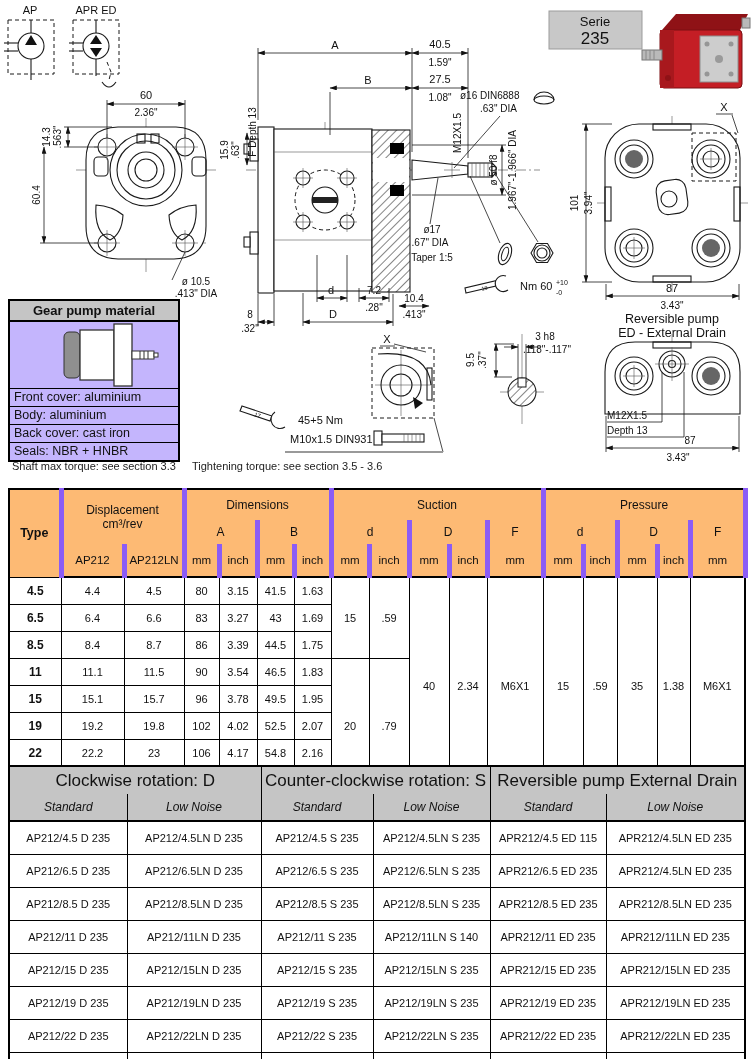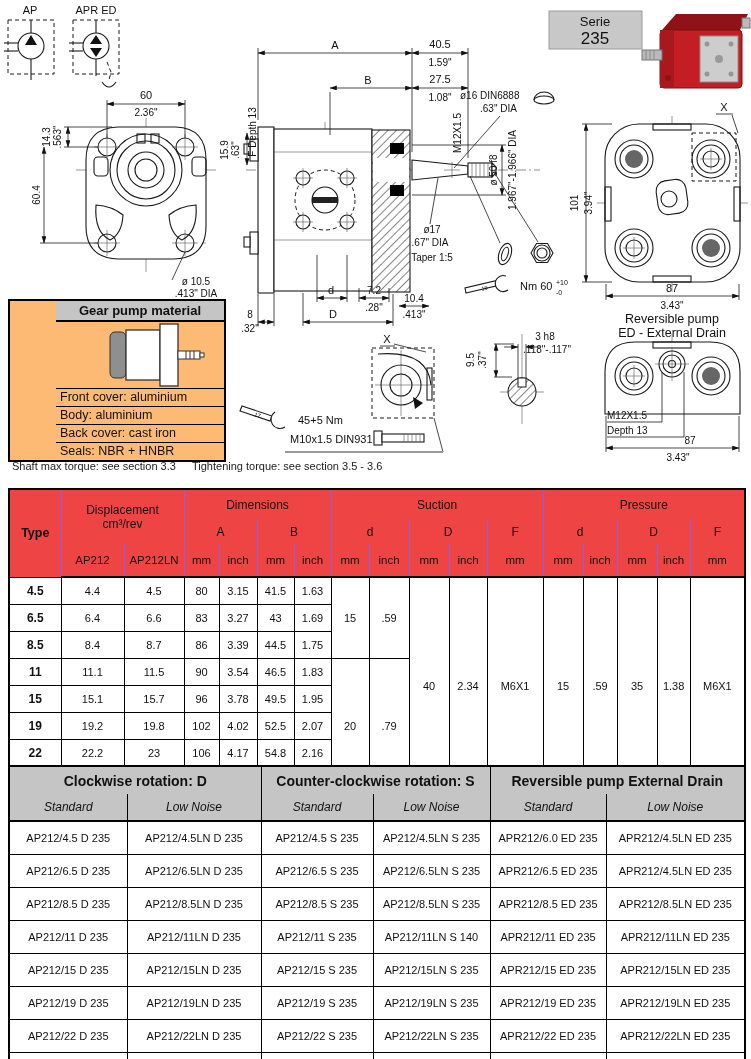--- a/index.html
+++ b/index.html
@@ -12,44 +12,44 @@
   .dim{stroke:#1a1a1a;stroke-width:.8;fill:none;}
   .dsh{stroke:#1a1a1a;stroke-width:1;fill:none;stroke-dasharray:4 3;}
   .cl{stroke:#444;stroke-width:.6;fill:none;stroke-dasharray:10 3 2 3;}
   .lbl{font-size:10px;text-anchor:middle;}
   .lbl11{font-size:11px;text-anchor:middle;}
   .lbls{font-size:10px;text-anchor:start;}
   .lbls11{font-size:11px;text-anchor:start;}
   .tiny{font-size:5.5px;text-anchor:middle;}
   .sup{font-size:7px;text-anchor:start;}
 
-  .material-box{position:absolute;left:8px;top:299px;width:168px;border:2px solid #000;background:#fdba74;padding-left:46px;}
+  .material-box{position:absolute;left:8px;top:299px;width:168px;border:2px solid #000;background:#c4b5fd;}
   .mb-title{background:#c5c5c5;border-bottom:2px solid #000;font-weight:bold;font-size:13px;
             text-align:center;padding:2px 0;}
   .mb-img{height:66px;display:flex;align-items:center;justify-content:center;}
   .mb-row{border-top:1.5px solid #000;font-size:12.5px;padding:1px 4px;height:15px;line-height:15px;}
   .note{position:absolute;font-size:11px;color:#222;}
   .note-shaft{left:12px;top:460px;}
   .note-tight{left:192px;top:460px;}
 
   table.sheet{border-collapse:collapse;table-layout:fixed;position:absolute;left:8px;
               border:2px solid #000;background:#fff;}
   table.sheet td{text-align:center;vertical-align:middle;overflow:hidden;white-space:nowrap;}
   .main-table{top:488px;width:736px;}
-  .main-table thead td{background:#ef4444;border-left:1px solid #000;border-right:1px solid #8b5cf6;font-size:12px;}
+  .main-table thead td{background:#fdba74;border-left:1px solid #000;border-right:5px solid #8b5cf6;font-size:12px;}
   .main-table thead tr.r1 td{height:28px;}
   .main-table thead tr.r2 td{height:22px;}
   .main-table thead tr.r3 td{height:30px;font-size:11.5px;}
   .main-table thead td.type-h{font-weight:bold;font-size:12.5px;}
   .main-table thead tr:last-child td{border-bottom:2px solid #000;}
   .main-table tbody td{border:1px solid #000;font-size:11px;height:24px;}
   .main-table tbody td.type-col{font-weight:bold;font-size:12px;}
   .order-table{top:765px;width:736px;}
   .order-table thead td{background:#c5c5c5;border-left:1px solid #000;border-right:1px solid #000;}
-  .order-table thead tr.r1 td{height:25px;font-size:14px;font-weight:bold;}
+  .order-table thead tr.r1 td{height:25px;font-size:17px;}
   .order-table thead tr.r2 td{height:24px;font-size:12px;}
   .order-table thead tr:last-child td{border-bottom:2px solid #000;font-style:italic;}
   .order-table tbody td{border:1px solid #000;font-size:11px;height:30px;}
 </style>
 </head>
 <body>
 
 <div class="page">
 
 <svg width="751" height="485" viewBox="0 0 751 485">
@@ -600,21 +600,21 @@
       <td>Standard</td>
       <td>Low Noise</td>
     </tr>
   </thead>
   <tbody>
         <tr>
           <td>AP212/4.5 D 235</td>
           <td>AP212/4.5LN D 235</td>
           <td>AP212/4.5 S 235</td>
           <td>AP212/4.5LN S 235</td>
-          <td>APR212/6.0 ED 235</td>
+          <td>APR212/4.5 ED 115</td>
           <td>APR212/4.5LN ED 235</td>
         </tr>
         <tr>
           <td>AP212/6.5 D 235</td>
           <td>AP212/6.5LN D 235</td>
           <td>AP212/6.5 S 235</td>
           <td>AP212/6.5LN S 235</td>
           <td>APR212/6.5 ED 235</td>
           <td>APR212/4.5LN ED 235</td>
         </tr>

